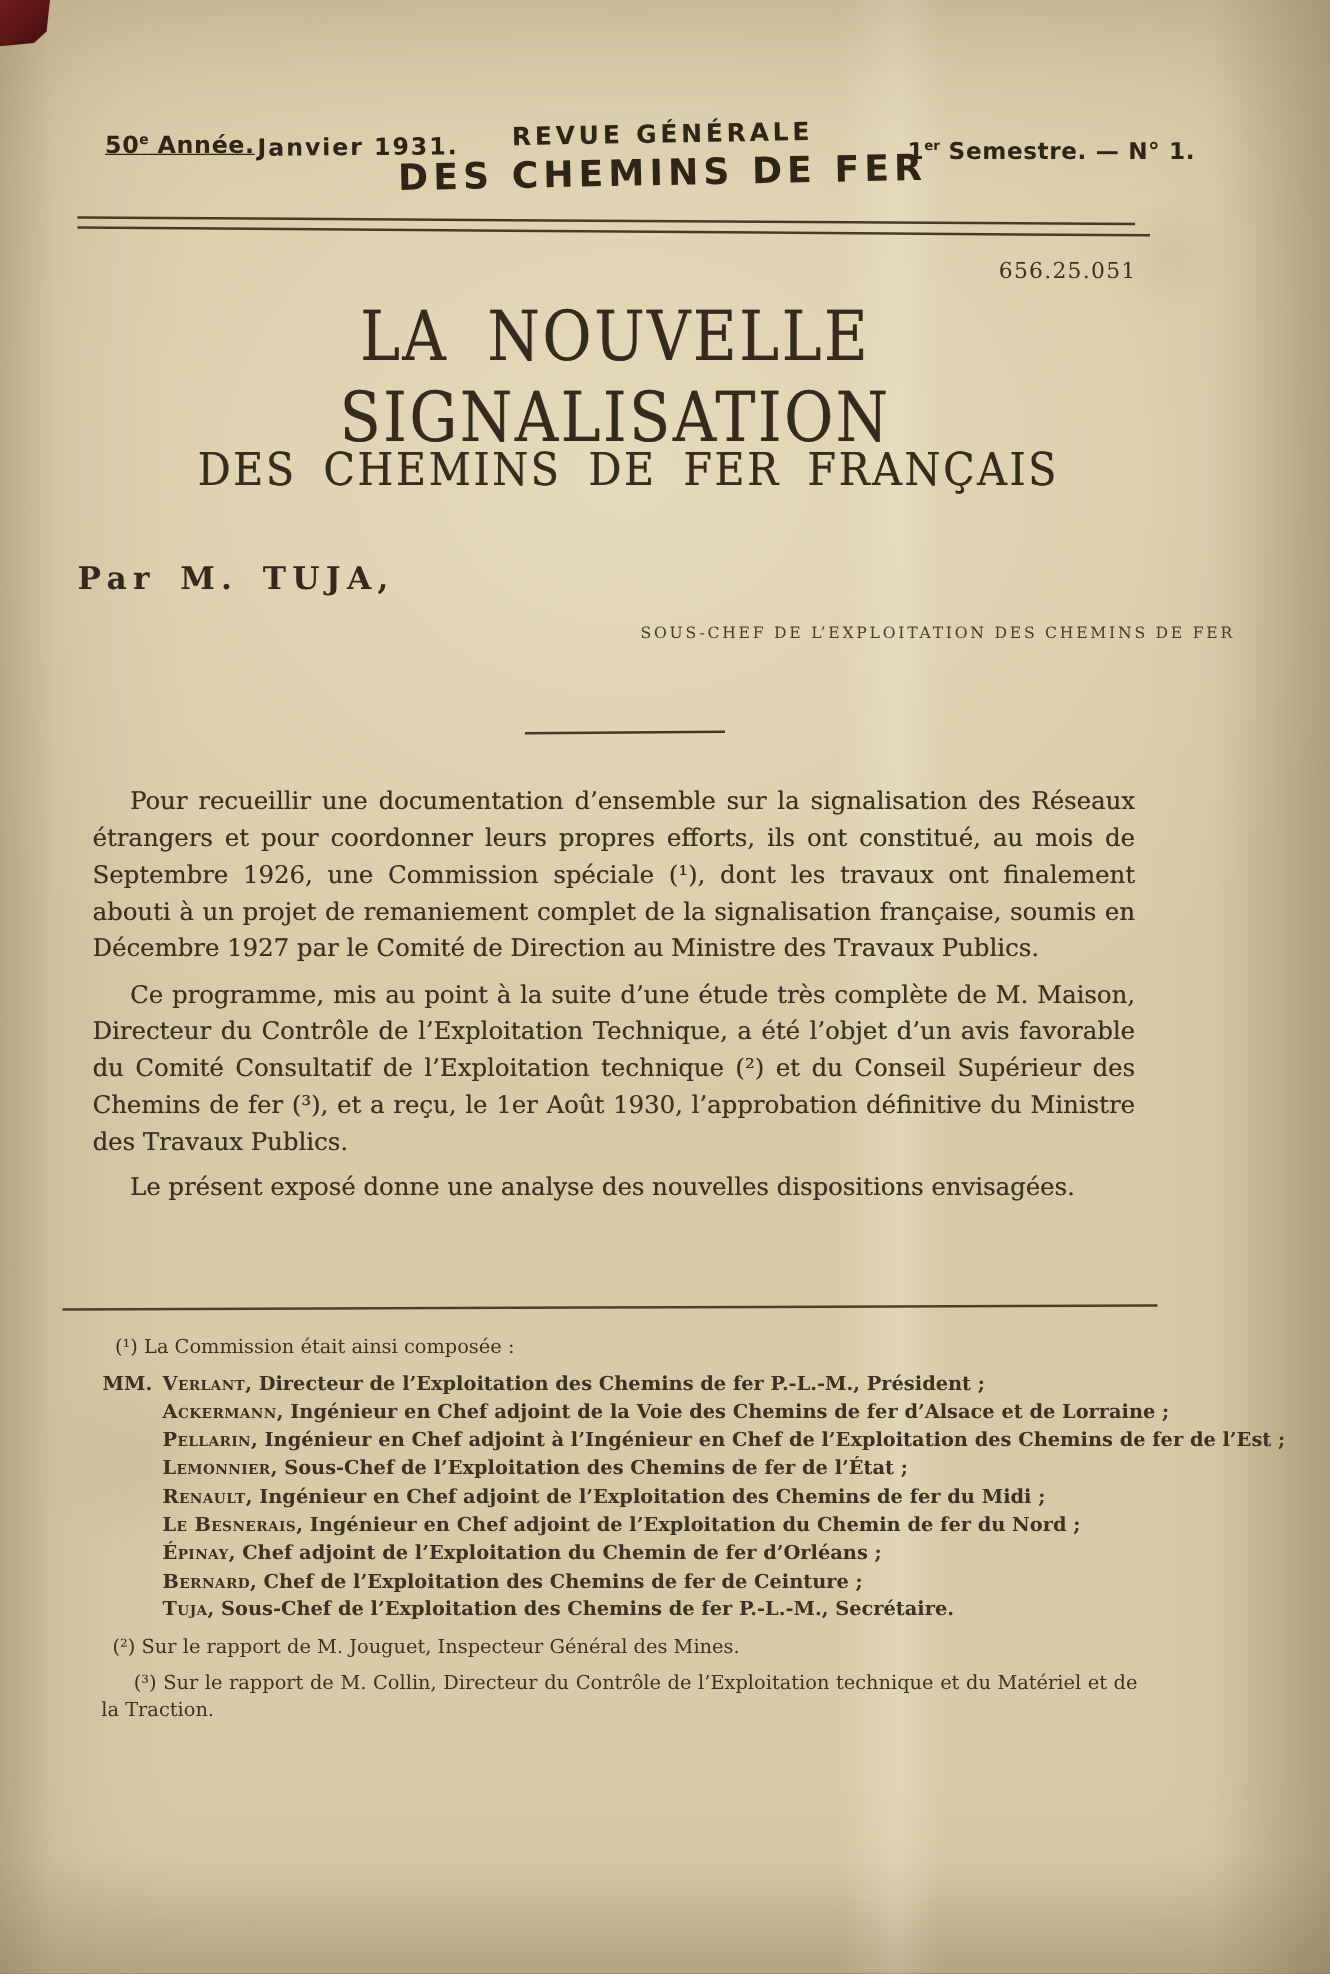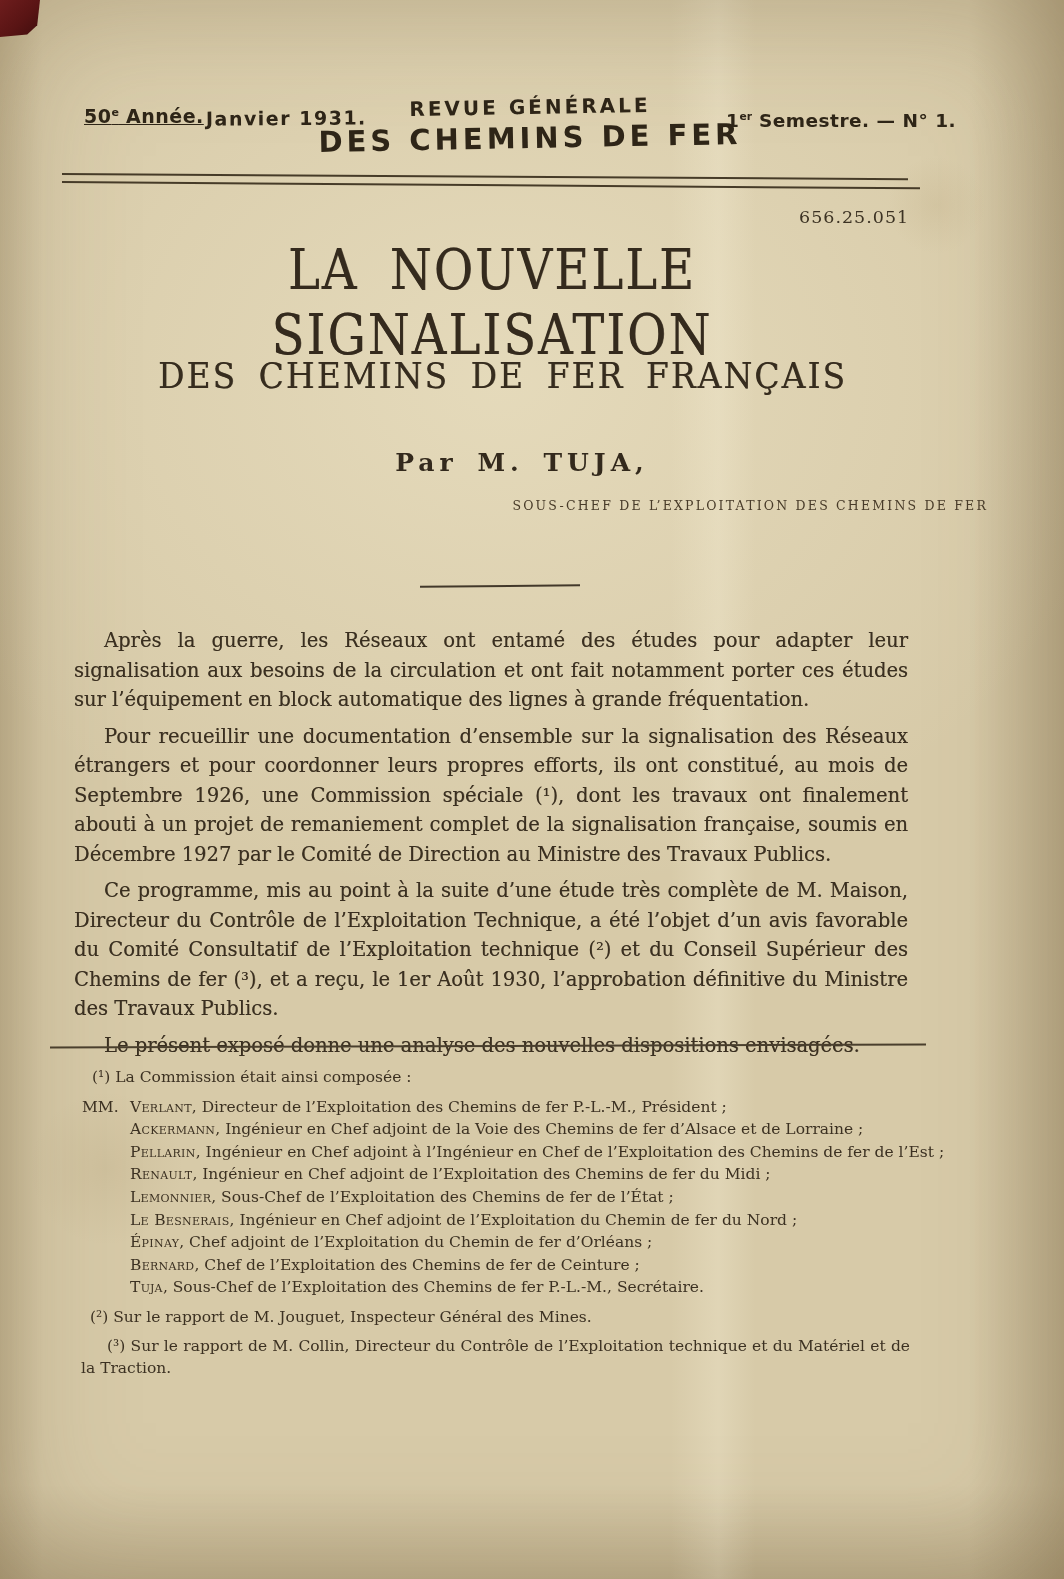--- a/index.html
+++ b/index.html
@@ -51,21 +51,21 @@
     transform:scaleY(1.15);color:#342a1d;margin:0;
     text-shadow:0.4px 0 0 rgba(52,42,29,0.65);
   }
   .title2{
     left:65px;top:356px;width:875px;text-align:center;
     font-size:33px;font-weight:normal;letter-spacing:2px;word-spacing:9px;
     transform:scaleY(1.1);color:#362c1e;margin:0;
     text-shadow:0.4px 0 0 rgba(54,44,30,0.65);
   }
   .byline{
-    left:62px;top:448px;width:920px;text-align:center;
+    left:62px;top:448px;width:920px;text-align:left;
     font-size:25px;font-weight:bold;letter-spacing:5px;word-spacing:6px;color:#33291c;
   }
   .role{width:920px;text-align:right;font-size:12.5px;letter-spacing:2.2px;color:#483b29;}
   .role1{left:68px;top:498px;}
   .role2{left:68px;top:520px;}
 
   .divider{left:420px;top:585px;width:160px;height:2px;background:#42382a;transform:rotate(-0.5deg);}
 
   .body-text{left:74px;top:626px;width:834px;}
   .body-text p{
@@ -73,21 +73,21 @@
     font-size:19.5px;line-height:29.5px;
     text-indent:30px;text-align:justify;
     color:#3a2f20;
     text-shadow:0.3px 0 0 rgba(58,47,32,0.5);
   }
 
   .fn-rule{left:50px;top:1045px;width:876px;height:1.5px;background:#4a3f2d;transform:rotate(-0.2deg);}
 
   .footnotes{left:62px;top:1066px;width:848px;font-size:15.5px;line-height:22.6px;color:#3c3122;}
   .footnotes .fn-intro{margin:0 0 7px 0;padding-left:30px;}
-  .fn-row{padding-left:20px;white-space:nowrap;}
+  .fn-row{padding-left:20px;white-space:nowrap;font-weight:bold;}
   .fn-mm{display:inline-block;width:48px;}
   .fn-name{font-variant:small-caps;letter-spacing:0.3px;}
   .fn-note{margin:0;}
   .fn-2{margin-top:7px;padding-left:28px;}
   .fn-3{margin-top:6px;margin-left:19px;text-indent:26px;text-align:justify;}
 </style>
 </head>
 <body>
 
 <div class="page">
@@ -111,36 +111,35 @@
 
   <h1 class="abs title1">LA NOUVELLE SIGNALISATION</h1>
   <h2 class="abs title2">DES CHEMINS DE FER FRANÇAIS</h2>
 
   <div class="abs byline">Par M. TUJA,</div>
   <div class="abs role role1">SOUS-CHEF DE L’EXPLOITATION DES CHEMINS DE FER</div>
 
   <div class="abs divider"></div>
 
   <div class="abs body-text">
-    <p>Après la guerre, les Réseaux ont entamé des études pour adapter leur signalisation aux besoins de la circulation et ont fait notamment porter ces études sur l’équipement en block automatique des lignes à grande fréquentation.</p>
     <p>Pour recueillir une documentation d’ensemble sur la signalisation des Réseaux étrangers et pour coordonner leurs propres efforts, ils ont constitué, au mois de Septembre 1926, une Commission spéciale (¹), dont les travaux ont finalement abouti à un projet de remaniement complet de la signalisation française, soumis en Décembre 1927 par le Comité de Direction au Ministre des Travaux Publics.</p>
     <p>Ce programme, mis au point à la suite d’une étude très complète de M. Maison, Directeur du Contrôle de l’Exploitation Technique, a été l’objet d’un avis favorable du Comité Consultatif de l’Exploitation technique (²) et du Conseil Supérieur des Chemins de fer (³), et a reçu, le 1er Août 1930, l’approbation définitive du Ministre des Travaux Publics.</p>
     <p>Le présent exposé donne une analyse des nouvelles dispositions envisagées.</p>
   </div>
 
   <div class="abs fn-rule"></div>
 
   <div class="abs footnotes">
     <p class="fn-intro">(¹) La Commission était ainsi composée :</p>
 
     <div class="fn-row"><span class="fn-mm">MM.</span><span class="fn-name">Verlant</span><span>, Directeur de l’Exploitation des Chemins de fer P.-L.-M., Président ;</span></div>
     <div class="fn-row"><span class="fn-mm"></span><span class="fn-name">Ackermann</span><span>, Ingénieur en Chef adjoint de la Voie des Chemins de fer d’Alsace et de Lorraine ;</span></div>
     <div class="fn-row"><span class="fn-mm"></span><span class="fn-name">Pellarin</span><span>, Ingénieur en Chef adjoint à l’Ingénieur en Chef de l’Exploitation des Chemins de fer de l’Est ;</span></div>
+    <div class="fn-row"><span class="fn-mm"></span><span class="fn-name">Lemonnier</span><span>, Sous-Chef de l’Exploitation des Chemins de fer de l’État ;</span></div>
     <div class="fn-row"><span class="fn-mm"></span><span class="fn-name">Renault</span><span>, Ingénieur en Chef adjoint de l’Exploitation des Chemins de fer du Midi ;</span></div>
-    <div class="fn-row"><span class="fn-mm"></span><span class="fn-name">Lemonnier</span><span>, Sous-Chef de l’Exploitation des Chemins de fer de l’État ;</span></div>
     <div class="fn-row"><span class="fn-mm"></span><span class="fn-name">Le Besnerais</span><span>, Ingénieur en Chef adjoint de l’Exploitation du Chemin de fer du Nord ;</span></div>
     <div class="fn-row"><span class="fn-mm"></span><span class="fn-name">Épinay</span><span>, Chef adjoint de l’Exploitation du Chemin de fer d’Orléans ;</span></div>
     <div class="fn-row"><span class="fn-mm"></span><span class="fn-name">Bernard</span><span>, Chef de l’Exploitation des Chemins de fer de Ceinture ;</span></div>
     <div class="fn-row"><span class="fn-mm"></span><span class="fn-name">Tuja</span><span>, Sous-Chef de l’Exploitation des Chemins de fer P.-L.-M., Secrétaire.</span></div>
 
     <p class="fn-note fn-2">(²) Sur le rapport de M. Jouguet, Inspecteur Général des Mines.</p>
     <p class="fn-note fn-3">(³) Sur le rapport de M. Collin, Directeur du Contrôle de l’Exploitation technique et du Matériel et de la Traction.</p>
   </div>
 </div>
 

